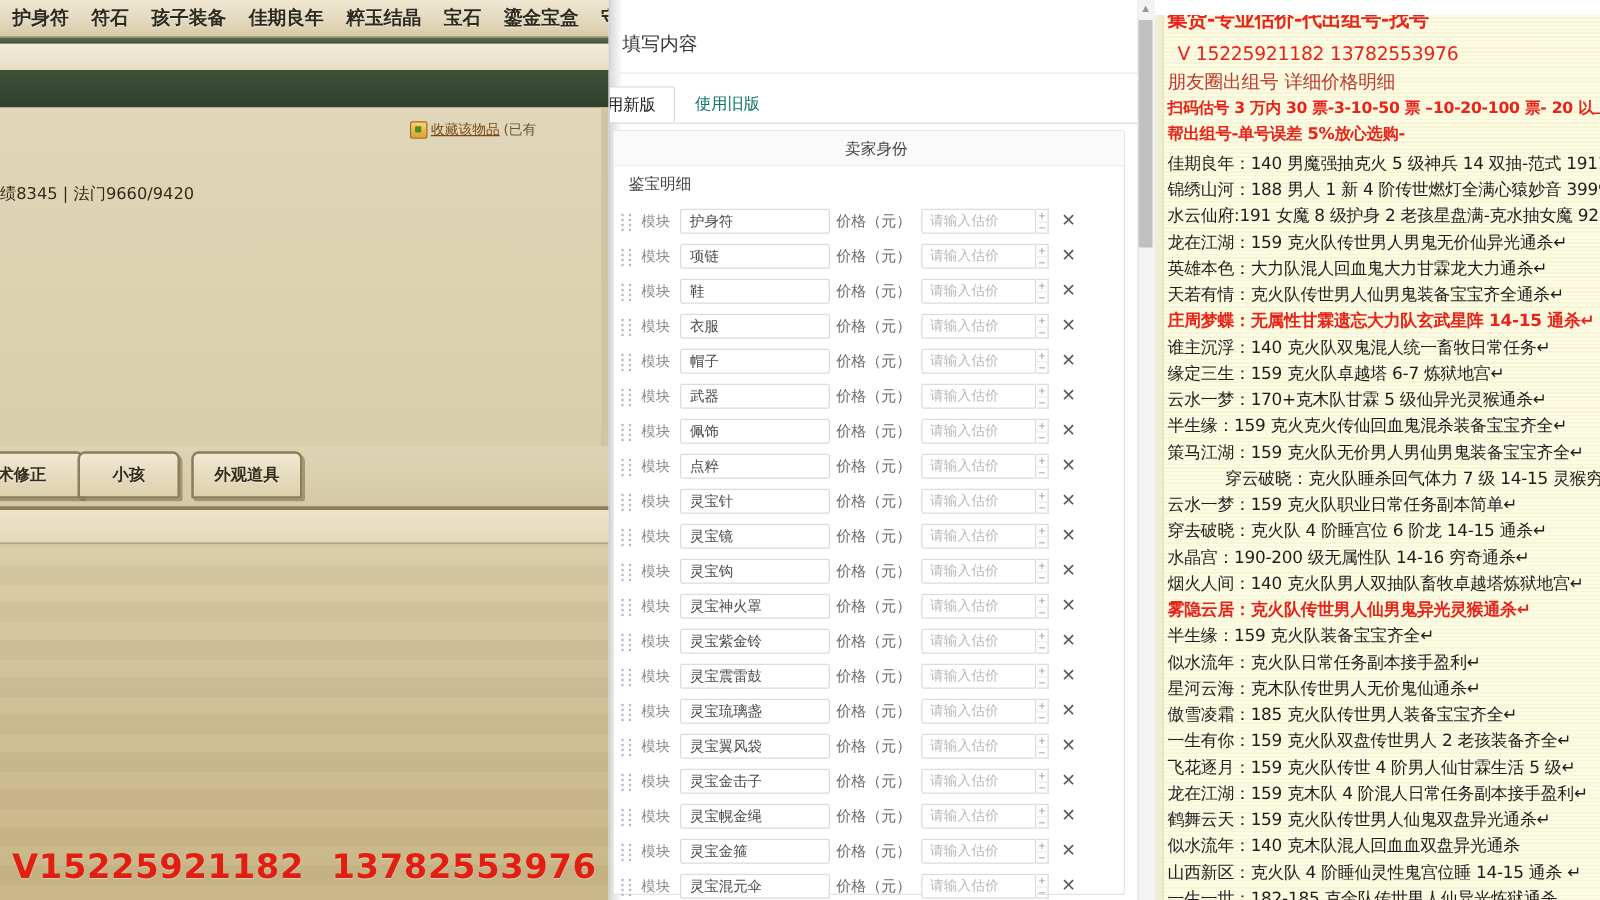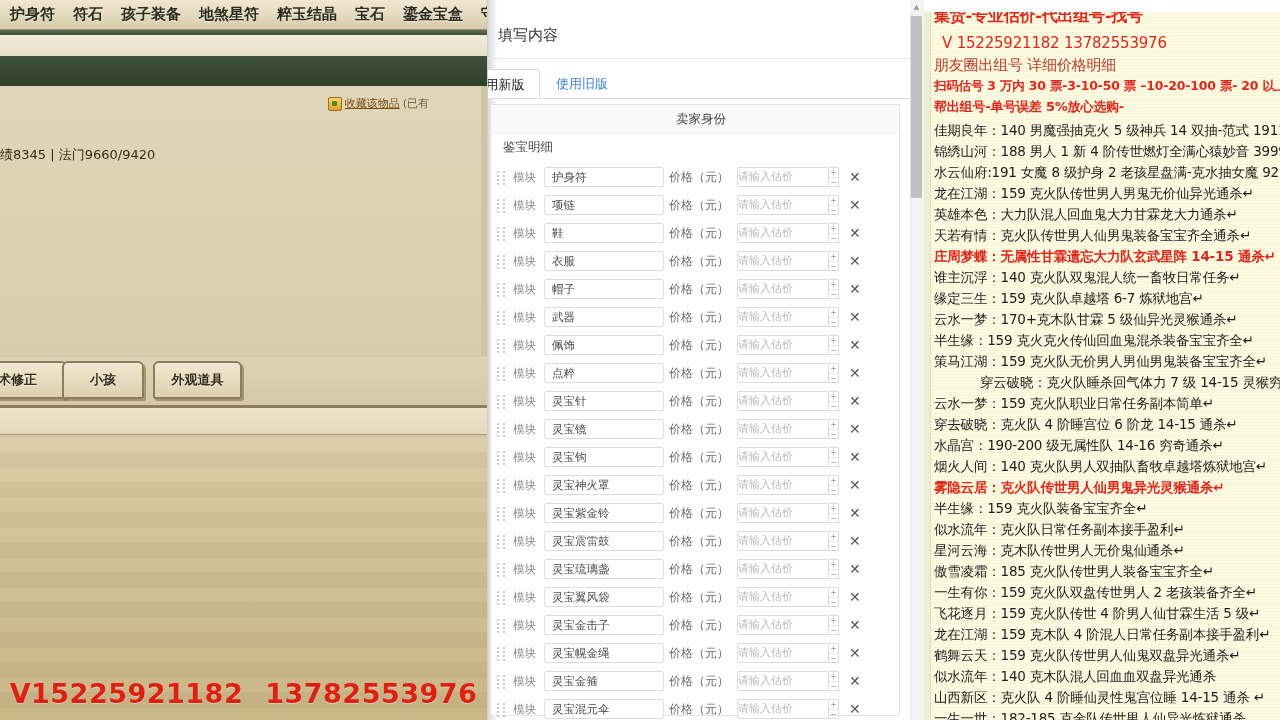--- a/index.html
+++ b/index.html
@@ -78,21 +78,21 @@
     border-left:1px solid #cfcfcf;
   }
   .dlg-shadowL{position:absolute;left:0;top:0;width:10px;height:720px;
     background:linear-gradient(90deg,rgba(120,120,120,.28),rgba(120,120,120,0));}
   .dlg-title{position:absolute;left:10px;top:26px;font-size:15px;color:#333;white-space:nowrap;}
   .dlg-titleline{position:absolute;left:0;top:58px;width:424px;height:1px;background:#e8e8e8;}
 
   .tabs{position:absolute;left:0;top:69px;width:424px;height:30px;}
   .tab{
     position:absolute;top:0;height:29px;line-height:29px;
-    font-size:13px;color:#3b82f6;text-align:center;box-sizing:border-box;
+    font-size:13px;color:#0f766e;text-align:center;box-sizing:border-box;
   }
   .tab.active{border:1px solid #d9d9d9;border-bottom:1px solid #fff;background:#fff;color:#222;border-radius:3px 3px 0 0;}
   .tabs-underline{position:absolute;left:0;top:98px;width:424px;height:1px;background:#dcdcdc;}
 
   .card{
     position:absolute;left:2px;top:104px;width:410px;height:612px;
     border:1px solid #e4e4e4;border-radius:2px;box-sizing:border-box;background:#fff;
   }
   .card-head{
     position:absolute;left:0;top:0;width:100%;height:28px;line-height:28px;
@@ -109,21 +109,21 @@
   .rlabel{position:absolute;left:22px;font-size:11.5px;color:#8a8a8a;white-space:nowrap;}
   .rname{
     position:absolute;left:53px;width:120px;height:20px;line-height:18px;
     border:1px solid #dcdcdc;border-radius:2px;background:#fff;
     font-size:11.5px;color:#4a4a4a;padding-left:7px;box-sizing:border-box;white-space:nowrap;overflow:hidden;
   }
   .punit{position:absolute;left:178px;font-size:12px;color:#6b6b6b;white-space:nowrap;}
   .pinput{
     position:absolute;left:246px;width:92px;height:20px;line-height:18px;
     border:1px solid #dcdcdc;border-radius:2px;background:#fff;
-    font-size:11px;color:#b9b9b9;box-sizing:border-box;white-space:nowrap;overflow:hidden;
+    font-size:11px;color:#b9b9b9;padding-left:6px;box-sizing:border-box;white-space:nowrap;overflow:hidden;
   }
   .spin{position:absolute;left:338px;top:4px;width:10px;height:20px;border:1px solid #dcdcdc;border-left:none;
     box-sizing:border-box;display:flex;flex-direction:column;}
   .spin span{flex:1;font-size:8px;line-height:9px;color:#9a9a9a;text-align:center;}
   .spin span:first-child{border-bottom:1px solid #ececec;}
   .rdel{position:absolute;left:358px;font-size:14px;color:#5a5a5a;cursor:pointer;line-height:1;}
 
   .dlg-scroll-track{position:absolute;right:1px;top:0;width:13px;height:720px;background:#f3f3f3;border-left:1px solid #e2e2e2;}
   .dlg-scroll-up{position:absolute;right:1px;top:0;width:13px;height:14px;background:#f3f3f3;
     display:flex;align-items:center;justify-content:center;font-size:7px;color:#999;}
@@ -149,21 +149,21 @@
 <body>
 
 <div id="root">
 
   <div class="game">
 
     <div class="game-topbar">
       <span class="game-tabitem">护身符</span>
       <span class="game-tabitem">符石</span>
       <span class="game-tabitem">孩子装备</span>
-      <span class="game-tabitem">地煞星符</span>
+      <span class="game-tabitem">佳期良年</span>
       <span class="game-tabitem">粹玉结晶</span>
       <span class="game-tabitem">宝石</span>
       <span class="game-tabitem">鎏金宝盒</span>
       <span class="game-tabitem">守护石</span>
     </div>
 
     <div class="game-greenband"></div>
     <div class="game-cream1"></div>
     <div class="game-dark"></div>
 

